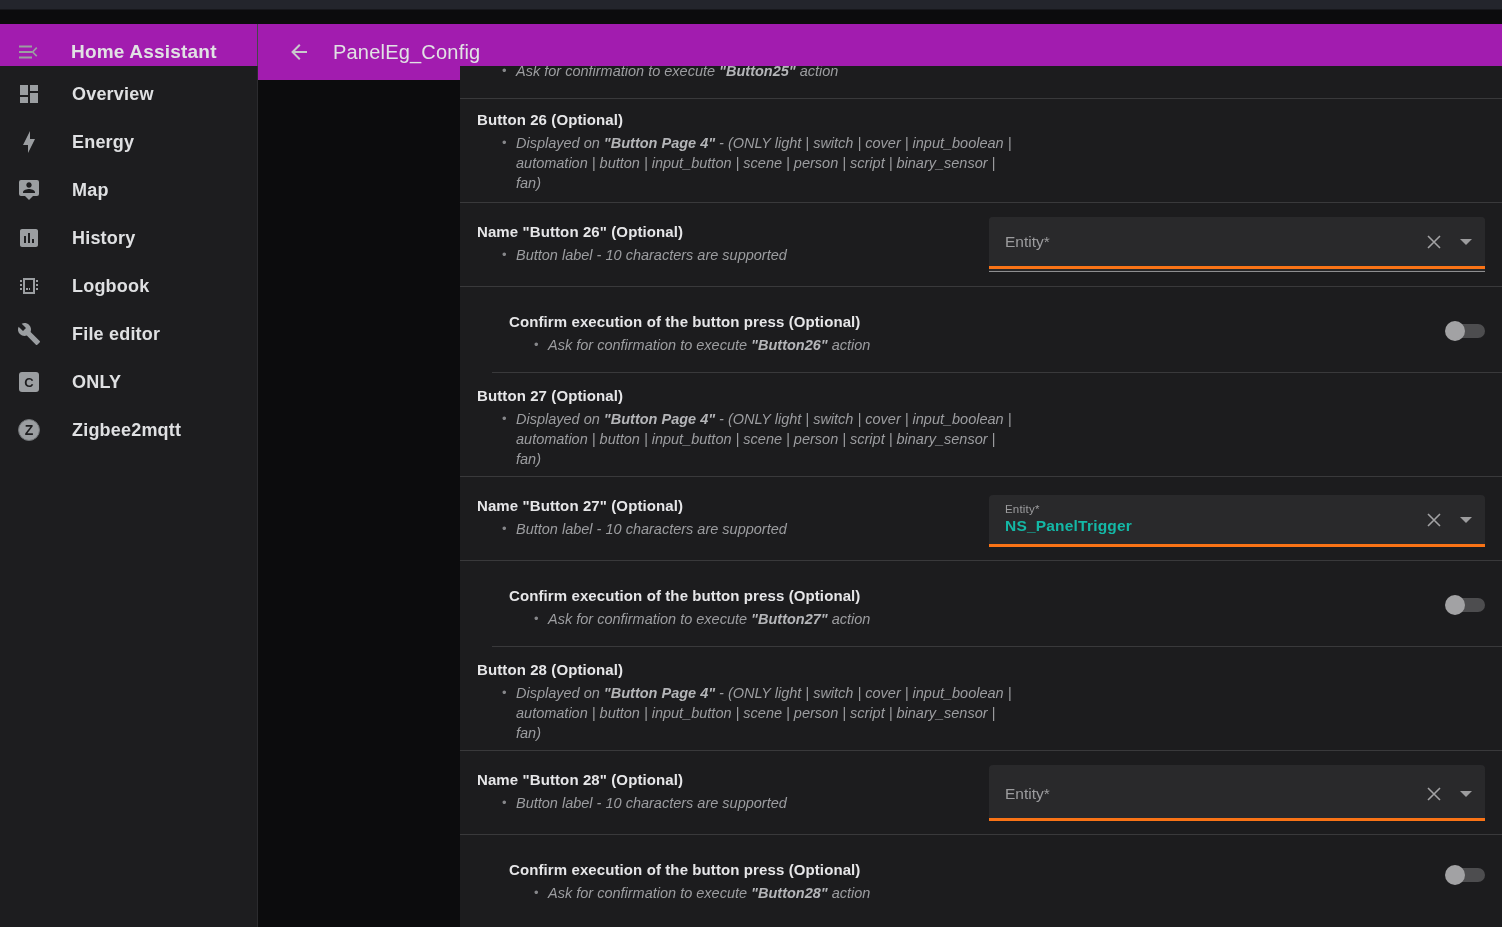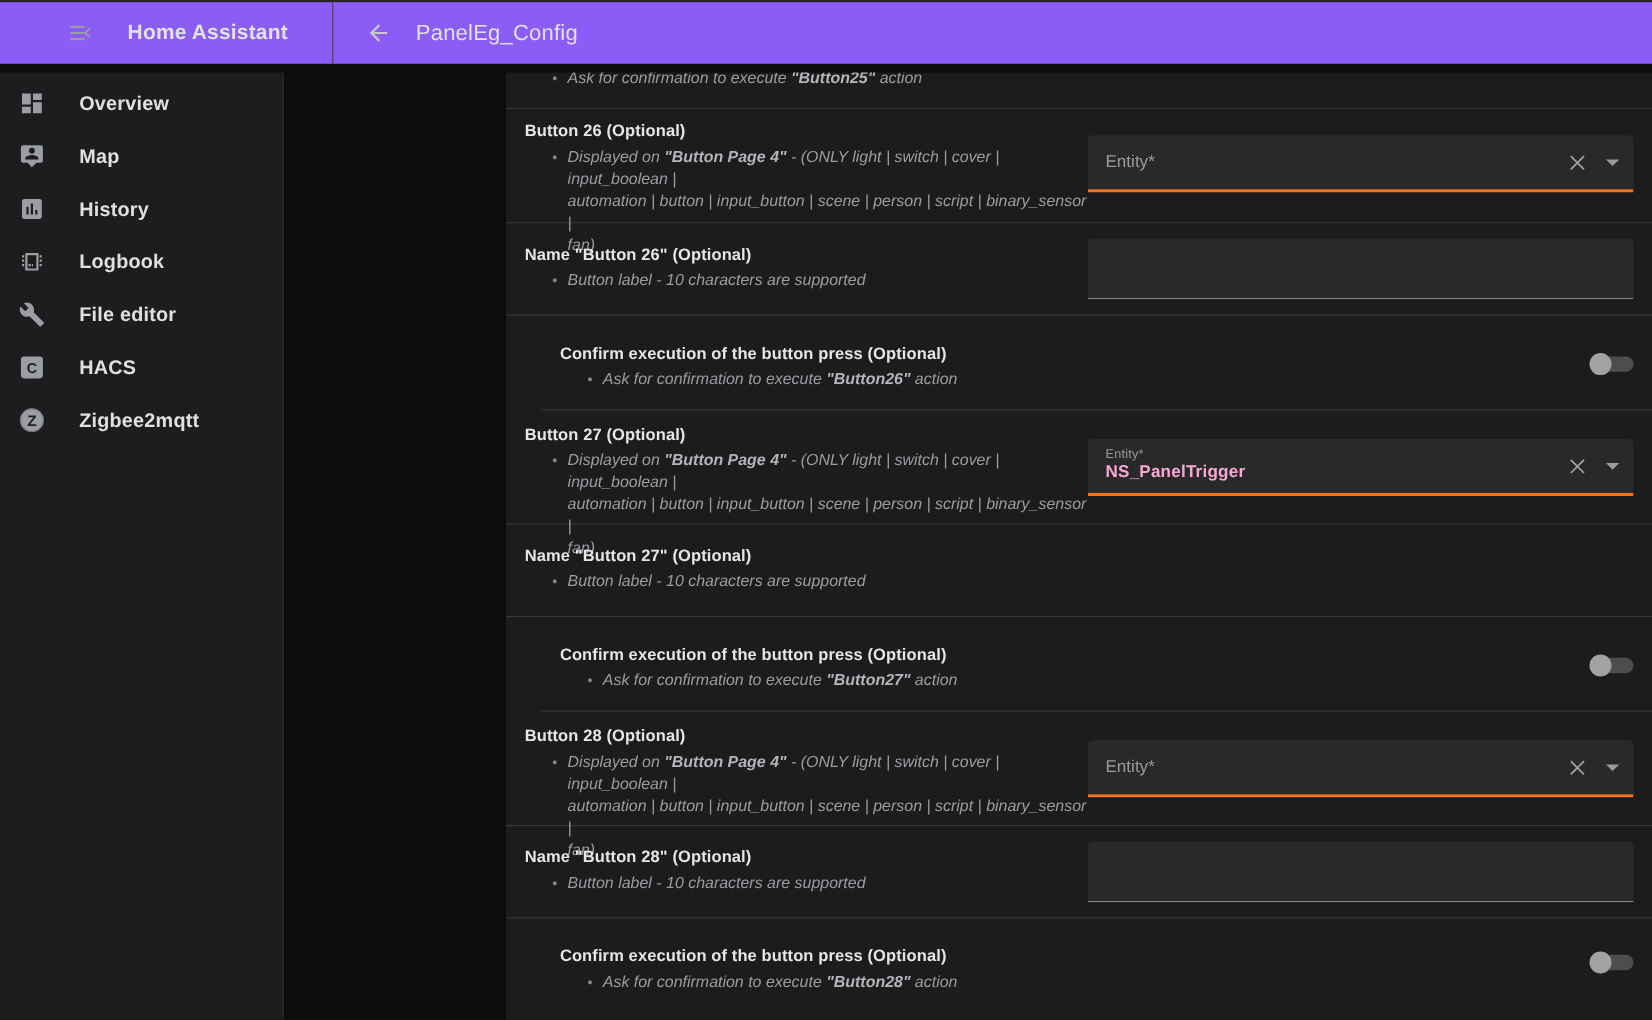--- a/index.html
+++ b/index.html
@@ -6,21 +6,21 @@
   html,body { width:1502px; height:927px; overflow:hidden; }
   body {
     background:#0c0c0d;
     font-family:"Liberation Sans", sans-serif;
     position:relative;
     color:#e3e3e5;
   }
   
   .top-strip { position:absolute; top:0; left:0; width:1502px; height:10px; background:#23252c; border-bottom:1px solid #17181c;}
   
-  .app-header { position:absolute; top:2px; left:0; width:1502px; height:56px; background:#8b5cf6; display:flex;padding-left:45px; }
+  .app-header { position:absolute; top:24px; left:0; width:1502px; height:56px; background:#a21caf; display:flex; }
   .sidebar-header { width:258px; height:100%; display:flex; align-items:center; border-right:1px solid #45464a; flex:none; }
   .menu-btn { width:24px; height:24px; margin-left:17px; cursor:pointer; flex:none; }
   .app-title { margin-left:30px; font-size:19px; font-weight:600; letter-spacing:.2px; color:#e1e2e4; white-space:nowrap; }
   .main-header { flex:1; display:flex; align-items:center; }
   .back-btn { width:24px; height:24px; margin-left:29px; cursor:pointer; flex:none; }
   .page-title { margin-left:22px; font-size:20px; font-weight:500; letter-spacing:.2px; color:#e1e2e4; white-space:nowrap; }
   svg.ic { display:block; }
   
   .sidebar { position:absolute; top:66px; left:0; width:258px; height:861px; background:#1d1d1f; border-right:1px solid #2b2b2e; }
   .nav { padding-top:4px; }
@@ -30,42 +30,42 @@
   .badge-sq { width:20px; height:20px; margin:2px; background:#9b9ea1; border-radius:3px; color:#1d1d1f;
               font-size:13px; font-weight:bold; display:flex; align-items:center; justify-content:center; }
   .badge-ci { width:22px; height:22px; margin:1px; background:#9b9ea1; border-radius:50%; color:#1d1d1f;
               font-size:14px; font-weight:bold; display:flex; align-items:center; justify-content:center;
               border:1px solid #6f7275; }
   
   .content { position:absolute; top:66px; left:460px; width:1042px; height:861px; background:#1c1c1e;
              display:flex; flex-direction:column; }
   .row { display:flex; border-bottom:1px solid #39393b; padding:0 17px; flex:none; }
   .row-clipped { height:33px; overflow:hidden; }
-  .row-btn { height:104px; }
+  .row-btn { height:104px;flex-direction:column; }
   .row-name { height:84px; }
   .row-confirm { height:86px;margin-left:32px; }
   .row-last { flex:1; border-bottom:none; }
   .txt-col { flex:1; min-width:0; }
   .pt12 { padding-top:12px; } .pt14 { padding-top:14px; } .pt20 { padding-top:20px; } .pt26 { padding-top:26px; }
   .row-title { font-size:15px; font-weight:600; color:#e6e6e8; letter-spacing:.1px; line-height:18px; }
   .bullet { display:flex; margin-left:25px; margin-top:4px; font-style:italic; font-size:14.5px;
             line-height:20px; color:#9c9da0; }
   .bullet .dot { width:14px; flex:none; font-style:normal; color:#86878a; font-size:13px; line-height:20px; }
   .bullet b { font-weight:bold; color:#b4b5b8; }
   .clip-shift { margin-top:-9px; }
   
   .field-col { width:496px; flex:none; margin-left:auto; }
   .fpt16 { padding-top:14px; } .fpt24 { padding-top:24px; } .fpt27 { padding-top:26px; }
   
   .select { position:relative; height:52px; background:#29292b; border-radius:4px 4px 0 0;
             border-bottom:3px solid #f97316; cursor:pointer; display:flex; align-items:center;
             padding:0 64px 0 16px; }
   .select .placeholder { font-size:15.5px; color:#9c9c9e; }
   .select .float-label { position:absolute; top:8px; left:16px; font-size:11.5px; color:#9c9c9e; letter-spacing:.2px; }
-  .select .value { margin-top:13px; font-size:15.5px; font-weight:600; color:#f9a8d4; letter-spacing:.2px; }
+  .select .value { margin-top:13px; font-size:15.5px; font-weight:600; color:#14b8a6; letter-spacing:.2px; }
   .sel-clear { position:absolute; right:42px; top:50%; margin-top:-9px; width:18px; height:18px; cursor:pointer; }
   .sel-caret { position:absolute; right:13px; top:50%; margin-top:-3px; width:0; height:0;
                border-left:6px solid transparent; border-right:6px solid transparent;
                border-top:6px solid #9c9c9e; cursor:pointer; }
   
   .tinput { height:55px; background:#29292b; border-radius:4px 4px 0 0; border-bottom:1px solid #8e8e90;
             width:100%; display:flex; align-items:center; padding:0 16px; font-size:15.5px; color:#e8e8ea;
             font-family:"Liberation Sans", sans-serif; outline:none; }
   input.tinput { border-top:none; border-left:none; border-right:none; }
   .tinput.focused { border-bottom:2px solid #03a9f4; height:55px; }
@@ -108,20 +108,26 @@
 <div class="sidebar">
   <div class="nav">
 
     <div class="nav-item">
       <svg class="nav-icon ic" viewBox="0 0 24 24" fill="#9b9ea1">
         <path d="M13,3V9H21V3M13,21H21V11H13M3,21H11V15H3M3,13H11V3H3V13Z"></path>
         </svg>
       <span class="nav-label">Overview</span>
     </div>
 
+    <div class="nav-item">
+      <svg class="nav-icon ic" viewBox="0 0 24 24" fill="#9b9ea1">
+        <path d="M11,15H6L13,1V9H18L11,23V15Z"></path>
+        </svg>
+      <span class="nav-label">Energy</span>
+    </div>
 
     <div class="nav-item">
       <svg class="nav-icon ic" viewBox="0 0 24 24" fill="#9b9ea1">
         <path d="M20,2H4A2,2 0 0,0 2,4V16A2,2 0 0,0 4,18H8L12,22L16,18H20A2,2 0 0,0 22,16V4A2,2 0 0,0 20,2M12,4.3C13.5,4.3 14.7,5.5 14.7,7C14.7,8.5 13.5,9.7 12,9.7C10.5,9.7 9.3,8.5 9.3,7C9.3,5.5 10.5,4.3 12,4.3M18,15H6V14.1C6,12.1 10,11 12,11C14,11 18,12.1 18,14.1V15Z"></path>
         </svg>
       <span class="nav-label">Map</span>
     </div>
 
 
     <div class="nav-item">
@@ -142,21 +148,21 @@
       <svg class="nav-icon ic" viewBox="0 0 24 24" fill="#9b9ea1">
         <path d="M22.7,19L13.6,9.9C14.5,7.6 14,4.9 12.1,3C10.1,1 7.1,0.6 4.7,1.7L9,6L6,9L1.6,4.7C0.4,7.1 0.9,10.1 2.9,12.1C4.8,14 7.5,14.5 9.8,13.6L18.9,22.7C19.3,23.1 19.9,23.1 20.3,22.7L22.6,20.4C23.1,20 23.1,19.3 22.7,19Z"></path>
         </svg>
       <span class="nav-label">File editor</span>
     </div>
 
     <div class="nav-item">
       <span class="nav-icon" style="display:flex;align-items:center;justify-content:center;">
         <span class="badge-sq">C</span>
       </span>
-      <span class="nav-label">HACS</span>
+      <span class="nav-label">ONLY</span>
     </div>
 
     <div class="nav-item">
       <span class="nav-icon" style="display:flex;align-items:center;justify-content:center;">
         <span class="badge-ci">Z</span>
       </span>
       <span class="nav-label">Zigbee2mqtt</span>
     </div>
 
   </div>

